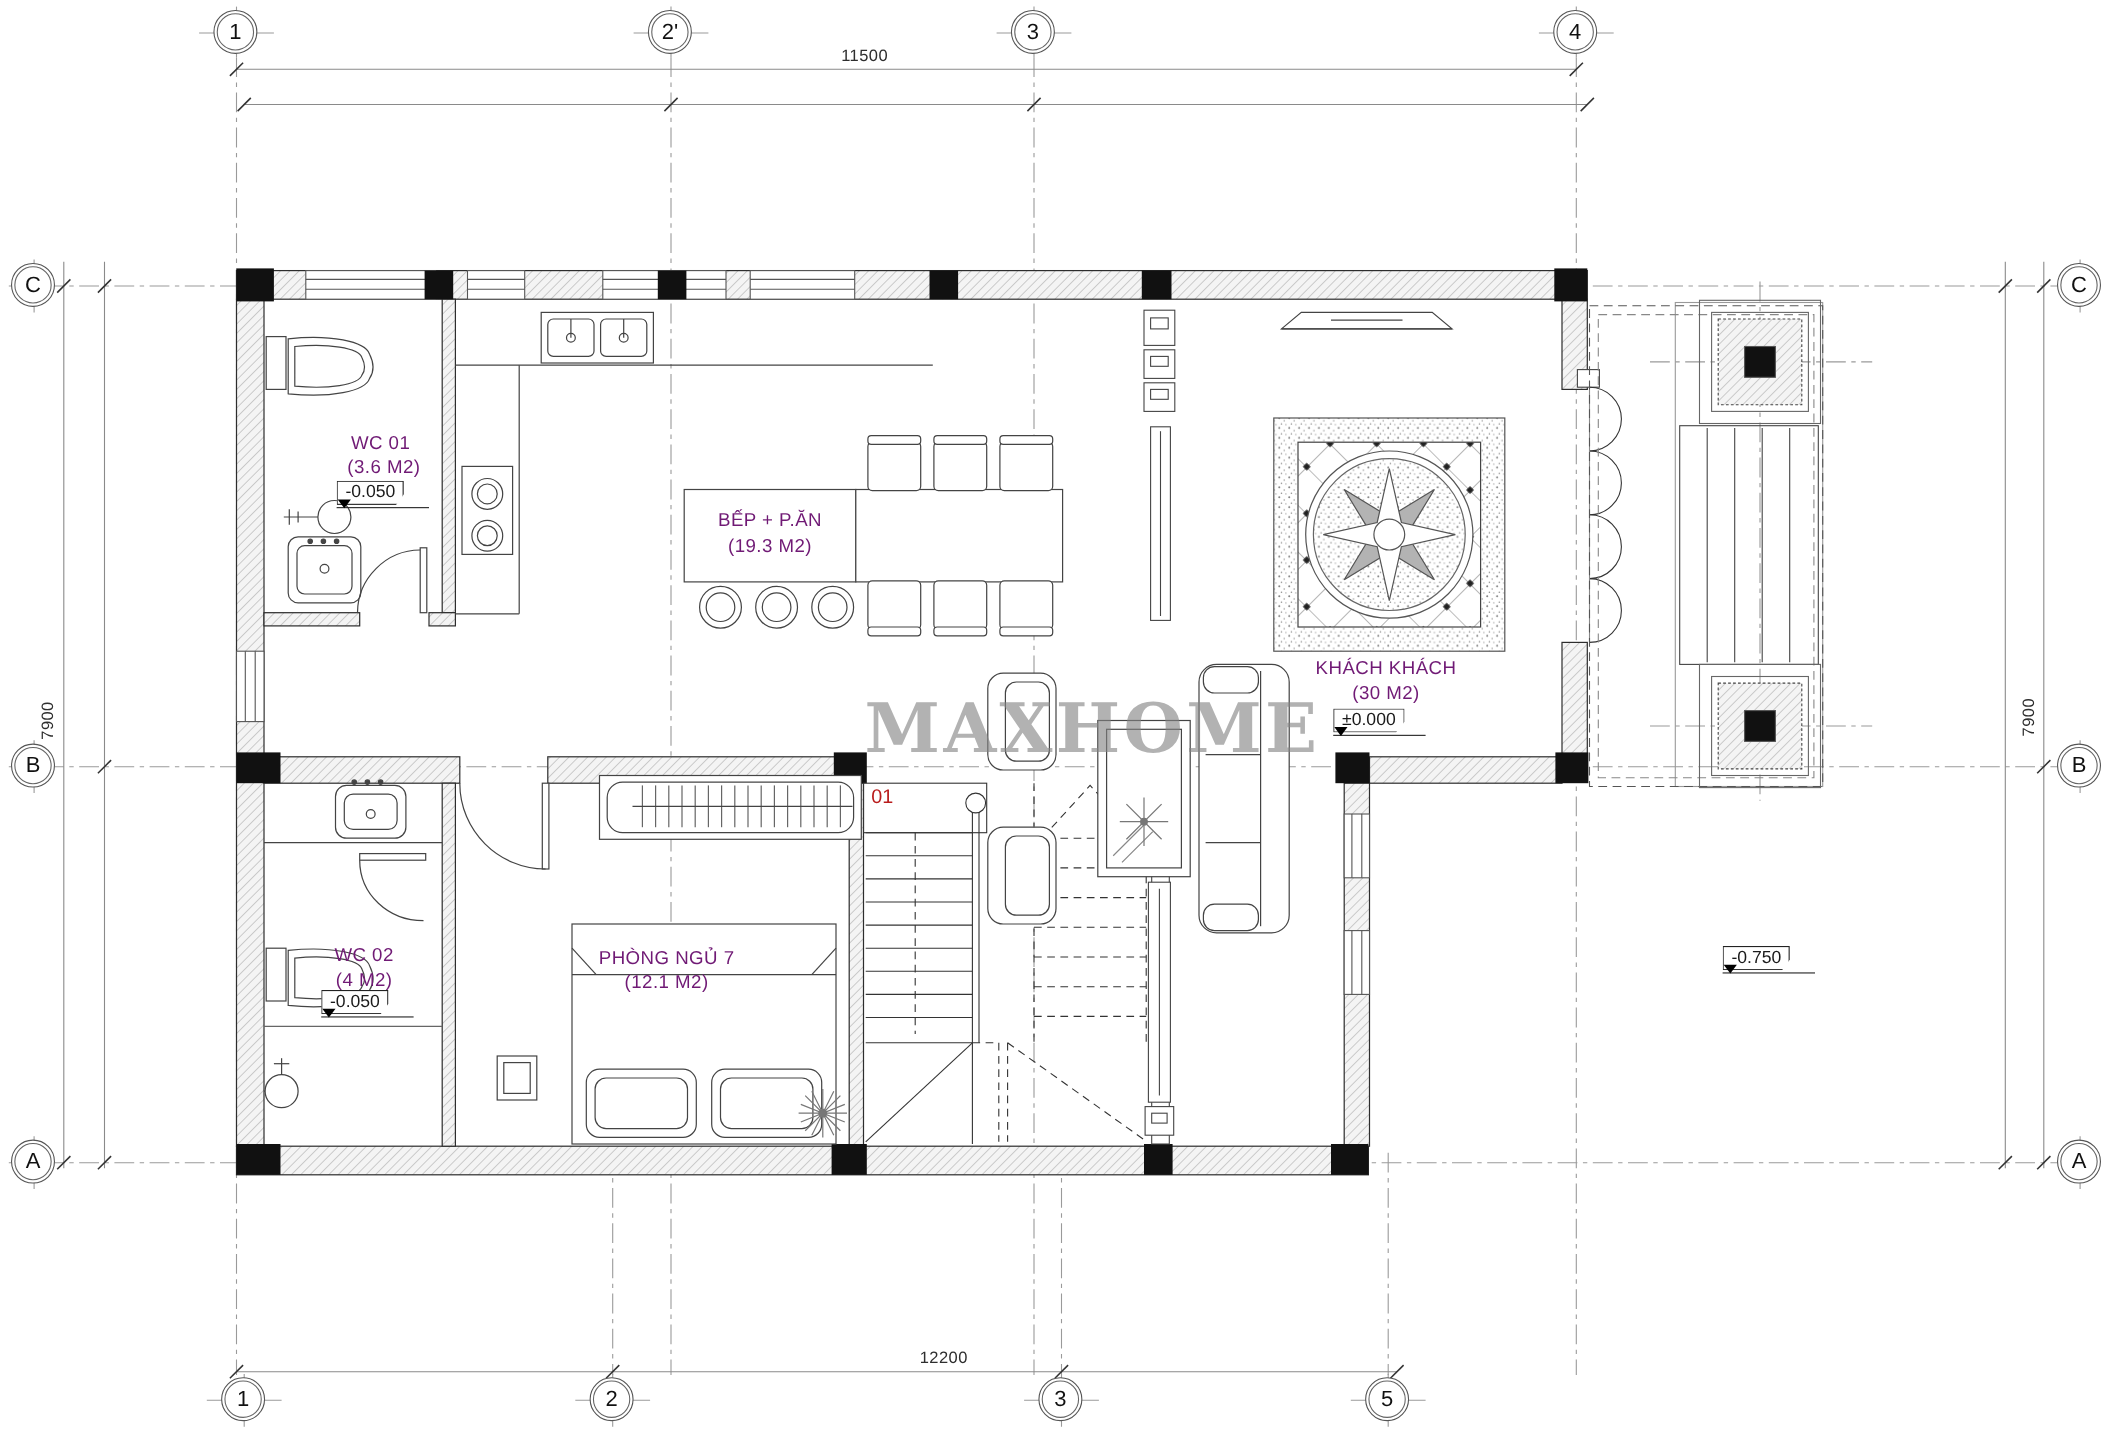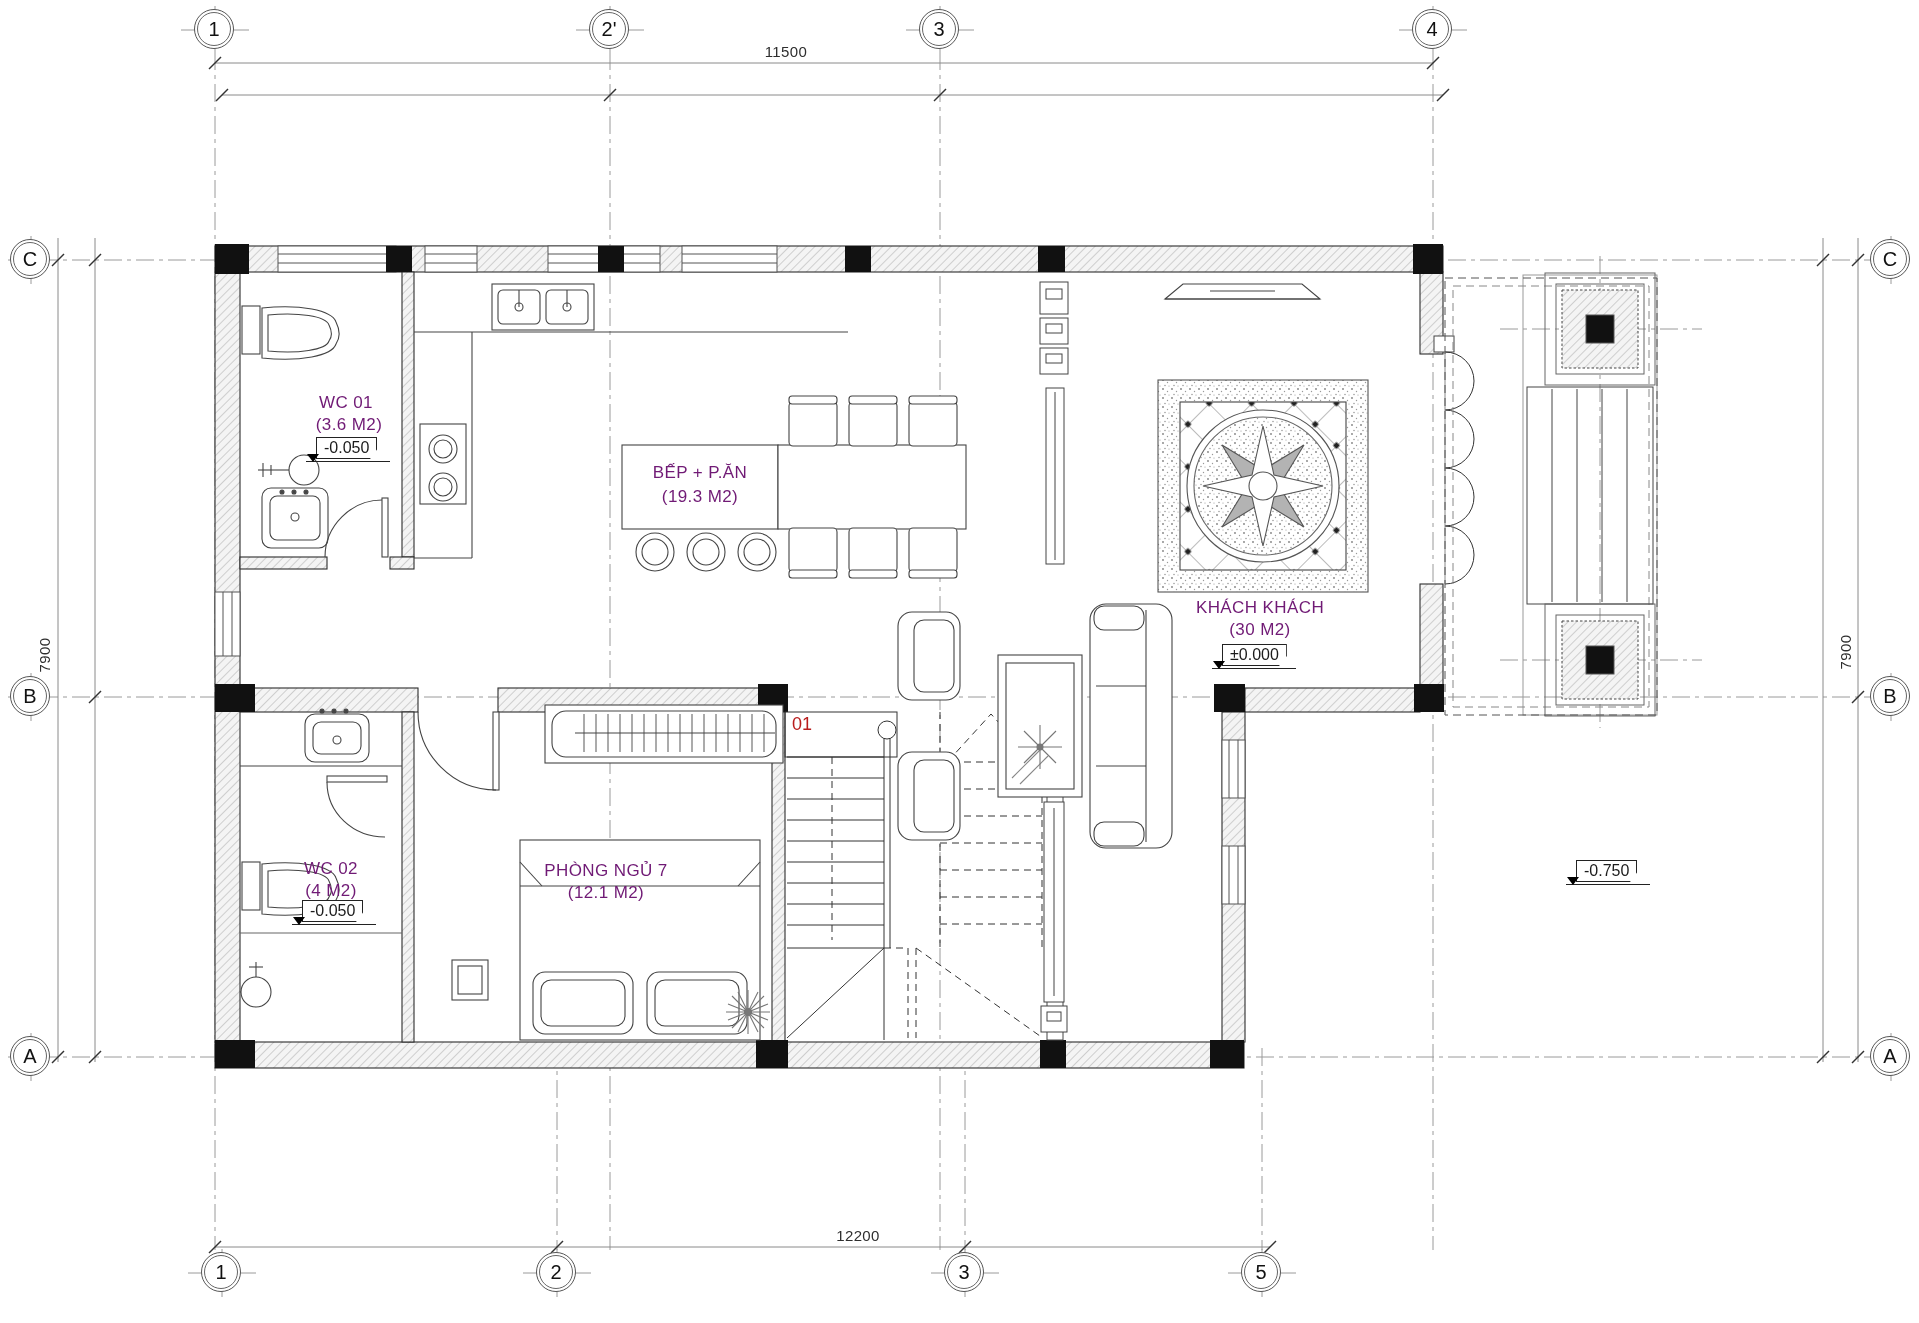--- a/index.html
+++ b/index.html
@@ -12,21 +12,21 @@
   .rot{transform:translate(-50%,-50%) rotate(-90deg)}
   .bubble{position:absolute;width:40px;height:40px;border:1.3px solid #555;border-radius:50%;
           background:#fff;display:flex;align-items:center;justify-content:center;
           font-size:20px;color:#111;box-sizing:border-box}
   .bubble::after{content:"";position:absolute;inset:2px;border:1px solid #666;border-radius:50%}
   .bubble span{position:relative;z-index:1;line-height:1}
   .wm{position:absolute;font-family:"DejaVu Serif",serif;font-weight:700;font-size:62px;
       letter-spacing:3px;color:rgba(130,130,130,.62)}
   .lvl{position:absolute}
   .lvl-box{display:inline-block;border:1.2px solid #222;background:#fff;font-size:16px;
-           line-height:20px;padding:0 7px;margin-left:10px;
+           line-height:20px;padding:0 7px;
            clip-path:polygon(0 0,100% 0,100% 55%,88% 100%,0 100%)}
   .lvl-line{height:1px;background:#222;margin-top:2px;position:relative;min-width:84px}
   .lvl-line::before{content:"";position:absolute;left:1px;top:-7px;width:0;height:0;
            border:6px solid transparent;border-top:8px solid #000}
   .stair-lbl{position:absolute;font-size:18px;color:#b91c1c}
 </style>
 </head>
 <body>
 
 <div id="plan">
@@ -521,14 +521,15 @@
 
   <div class="lbl" style="left:606px;top:871px">PHÒNG NGỦ 7</div>
   <div class="lbl" style="left:606px;top:893px">(12.1 M2)</div>
 
   <div class="stair-lbl" style="left:792px;top:714px">01</div>
 
   <div class="lvl" style="left:1566px;top:860px">
     <div class="lvl-box"><span>-0.750</span></div><div class="lvl-line"></div>
   </div>
 
+  <div class="wm" style="left:786px;top:626px">MAXHOME</div>
 
 </div>
 
 </body></html>

